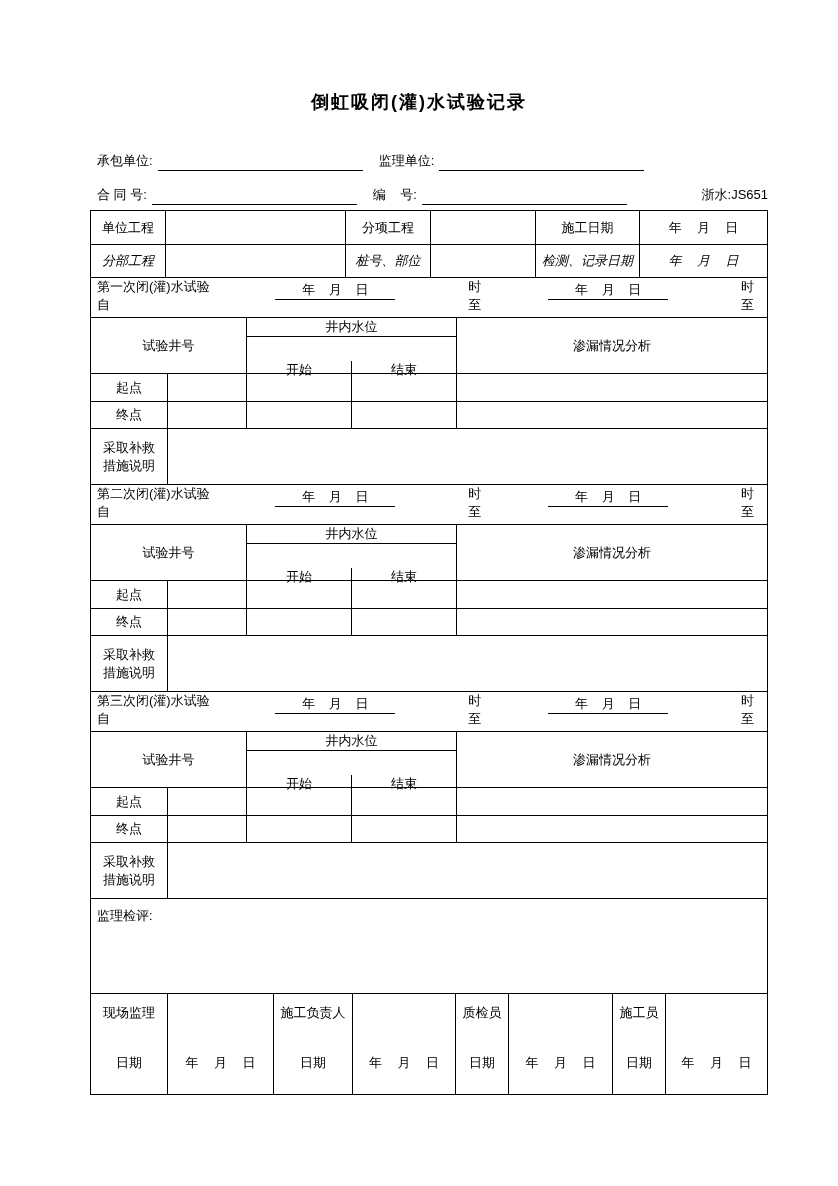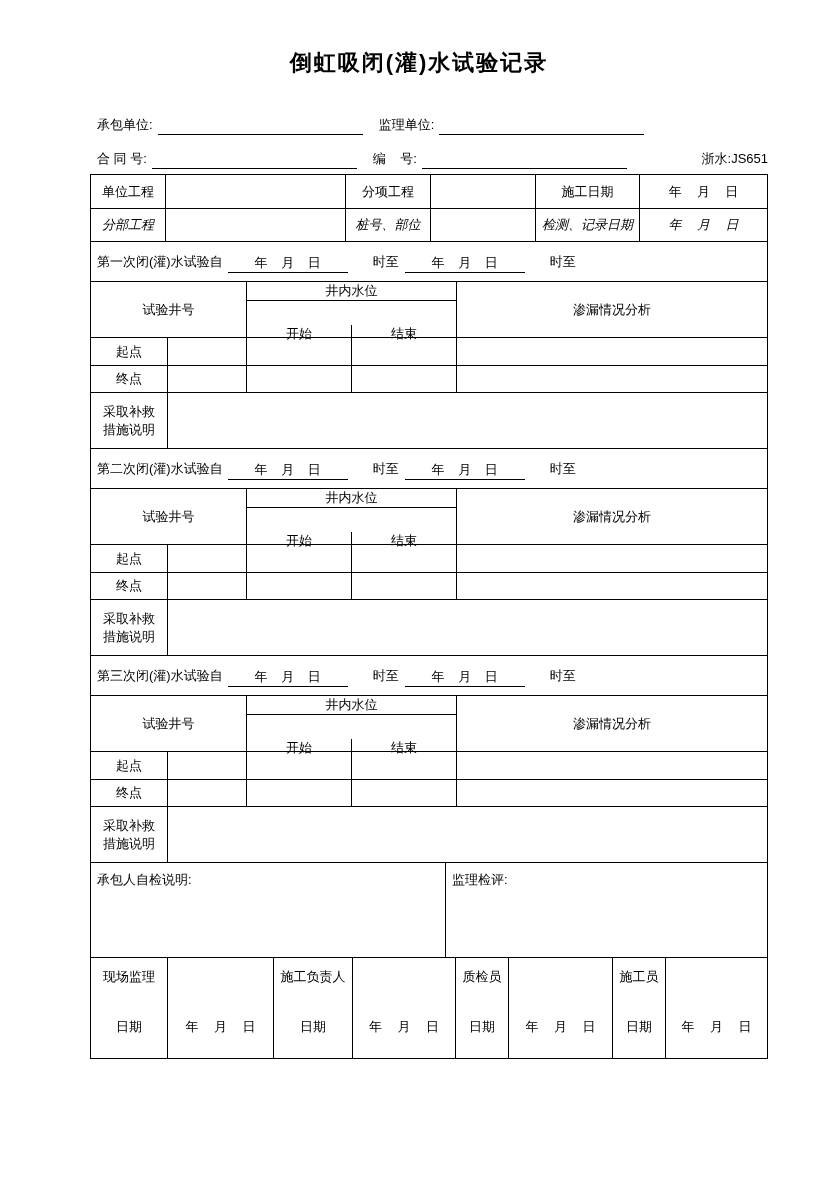--- a/index.html
+++ b/index.html
@@ -6,23 +6,23 @@
   html, body { background: #fff; }
   body {
     width: 838px; height: 1186px;
     color: #000;
     font-family: "Liberation Sans", sans-serif;
     font-size: 13px;
     position: relative;
     overflow: hidden;
   }
   .title {
-    padding-top: 48px;
+    padding-top: 90px;
     text-align: center;
-    font-size: 22px;
+    font-size: 18px;
     font-weight: bold;
     letter-spacing: 2px;
   }
   
   .hdr-row {
     display: flex;
     align-items: flex-end;
     margin-left: 97px;
     margin-right: 70px;
   }
@@ -60,23 +60,23 @@
   .h95 { height: 95px; } .h100 { height: 100px; }
   .w75 { width: 75px; } .w180 { width: 180px; } .w85 { width: 85px; }
   .w105 { width: 105px; } .w104 { width: 104px; }
   .w156 { width: 156px; }
   .w77 { width: 77px; } .w79 { width: 79px; }
   .w355 { width: 355px; }
   .w106 { width: 106px; } .w103 { width: 103px; } .w53 { width: 53px; font-family: Liberation Mono, monospace; }
   .datecell { word-spacing: 12px; }
   
   .sec-head {
-    align-items: center;
     padding-left: 6px;
     height: 40px;
+    gap: 48px;
   }
   .sec-head .uline {
     display: inline-flex;
     align-items: flex-end;
     justify-content: center;
     width: 120px; height: 22px;
     border-bottom: 1px solid #000;
     margin-left: 5px;
     word-spacing: 10px;
   }
@@ -278,21 +278,20 @@
     <div class="c w105"></div>
     <div class="c grow"></div>
   </div>
   <div class="row h56">
     <div class="c w77 pre-line">采取补救
 措施说明</div>
     <div class="c grow"></div>
   </div>
 
   <div class="row h95">
-    <div class="c w355 note">承包人自检说明:</div>
     <div class="c grow note">监理检评:</div>
   </div>
 
   <div class="row h100">
     <div class="c w77 sig-label">
       <span>现场监理</span>
       <span>日期</span>
     </div>
     <div class="c w106 sig-value">年 月 日</div>
     <div class="c w79 sig-label">

